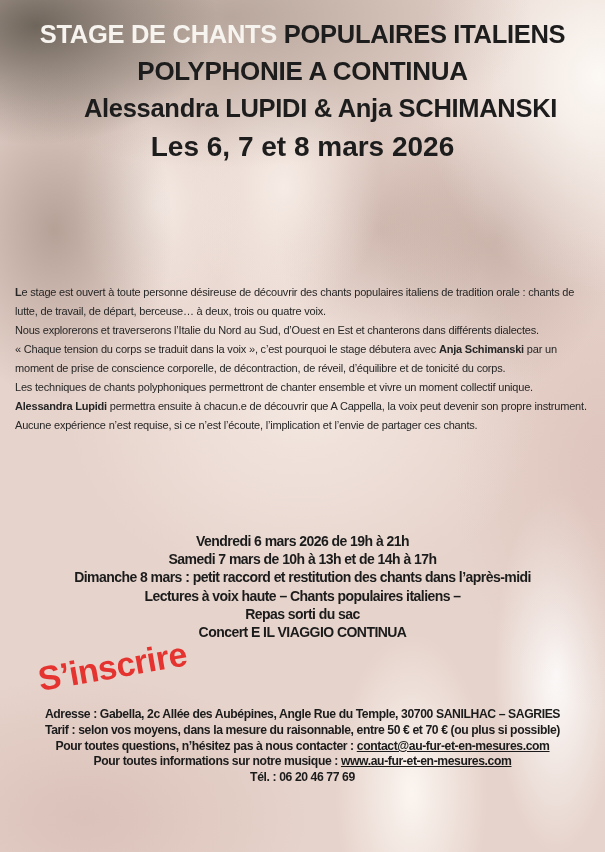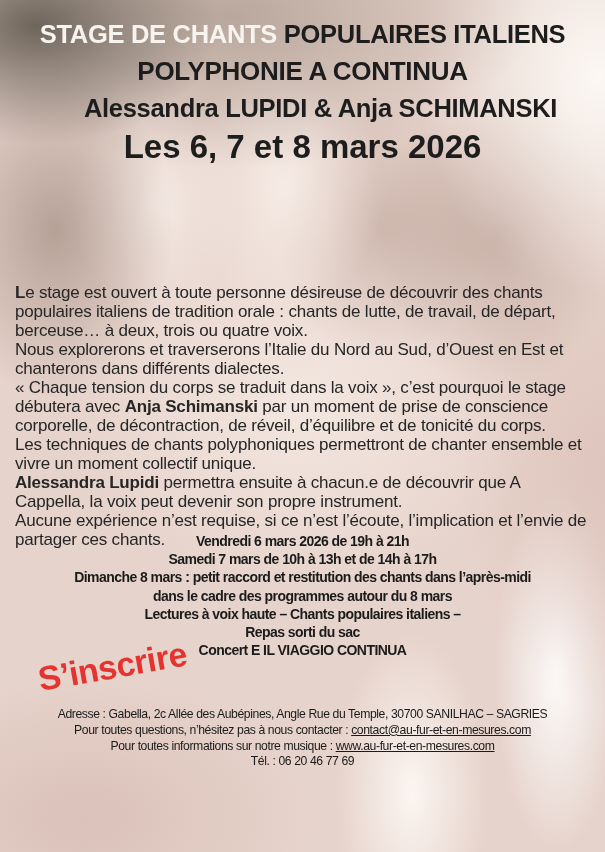--- a/index.html
+++ b/index.html
@@ -29,42 +29,42 @@
       radial-gradient(ellipse 90px 260px at 92% 79%,  rgba(255,255,255,.9),  rgba(255,255,255,0) 70%),
       radial-gradient(ellipse 110px 230px at 68% 93%, rgba(255,251,247,.85), rgba(255,251,247,0) 70%),
       radial-gradient(ellipse 300px 190px at 14% 96%, rgba(214,186,178,.7),  rgba(214,186,178,0) 75%);
   }
   .content{position:absolute;inset:0;}
   .header{position:absolute;top:16px;left:0;right:0;text-align:center;font-weight:700;}
   .title-line{font-size:25.5px;letter-spacing:-.3px;line-height:37px;white-space:nowrap;}
   .subtitle{font-size:26px;letter-spacing:-.3px;line-height:37px;}
   .avec{font-size:26px;line-height:36px;margin-top:8px;}
   .names{font-size:25.5px;letter-spacing:-.3px;line-height:37px;white-space:nowrap;margin-left:36px;}
-  .dates{font-size:33px;line-height:39px;}
+  .dates{font-size:28px;line-height:39px;}
   .wt{color:#f7f4f0;}
   .b{font-weight:700;}
   .intro{
     position:absolute;top:283px;left:15px;right:13px;
-    font-size:17px;letter-spacing:-.2px;line-height:19px;color:#262626;
+    font-size:11px;letter-spacing:-.2px;line-height:19px;color:#262626;
   }
   .intro p{margin:0;}
   .schedule{
     position:absolute;top:532px;left:0;right:0;
     text-align:center;font-weight:700;font-size:14px;letter-spacing:-.55px;
     line-height:18.2px;color:#1b1b1b;white-space:nowrap;
   }
   .signup{
     position:absolute;left:42px;top:660px;
     font-size:34px;font-weight:700;letter-spacing:-.5px;
     transform:rotate(-10deg);transform-origin:left bottom;
     cursor:pointer;
   }
   .contact{
     position:absolute;top:707px;left:0;right:0;
-    text-align:center;font-weight:400;font-size:12.2px;letter-spacing:-.4px;
+    text-align:center;font-weight:700;font-size:12.2px;letter-spacing:-.4px;
     line-height:15.8px;color:#1b1b1b;white-space:nowrap;
   }
   .link{text-decoration:underline;cursor:pointer;}
 </style>
 </head>
 <body>
 
 <div class="page">
   <div class="bg"></div>
 
@@ -83,29 +83,29 @@
         <p><span>« Chaque tension du corps se traduit dans la voix », c’est pourquoi le stage débutera avec </span><span class="b">Anja Schimanski</span><span> par un moment de prise de conscience corporelle, de décontraction, de réveil, d’équilibre et de tonicité du corps.</span></p>
         <p><span>Les techniques de chants polyphoniques permettront de chanter ensemble et vivre un moment collectif unique.</span></p>
         <p><span class="b">Alessandra Lupidi</span><span> permettra ensuite à chacun.e de découvrir que A Cappella, la voix peut devenir son propre instrument.</span></p>
         <p><span>Aucune expérience n’est requise, si ce n’est l’écoute, l’implication et l’envie de partager ces chants.</span></p>
       </div>
 
     <div class="schedule">
         <div>Vendredi 6 mars 2026 de 19h à 21h</div>
         <div>Samedi 7 mars de 10h à 13h et de 14h à 17h</div>
         <div>Dimanche 8 mars : petit raccord et restitution des chants dans l’après-midi</div>
-        <div>dans le cadre des programmes autour du 8 mars</div>
         <div>Lectures à voix haute – Chants populaires italiens –</div>
         <div>Repas sorti du sac</div>
         <div>Concert E IL VIAGGIO CONTINUA</div>
       </div>
 
     <div class="signup" style="color: rgb(229, 51, 47);">S’inscrire</div>
 
     <div class="contact">
         <div><span>Adresse : Gabella, 2c Allée des Aubépines, Angle Rue du Temple, 30700 SANILHAC – SAGRIES</span></div>
+        <div><span>Tarif : selon vos moyens, dans la mesure du raisonnable, entre 50 € et 70 € (ou plus si possible)</span></div>
         <div><span>Pour toutes questions, n’hésitez pas à nous contacter : </span><span class="link">contact@au-fur-et-en-mesures.com</span></div>
         <div><span>Pour toutes informations sur notre musique : </span><span class="link">www.au-fur-et-en-mesures.com</span></div>
         <div><span>Tél. : 06 20 46 77 69</span></div>
       </div>
 
   </div>
 </div>
 
 </body></html>

